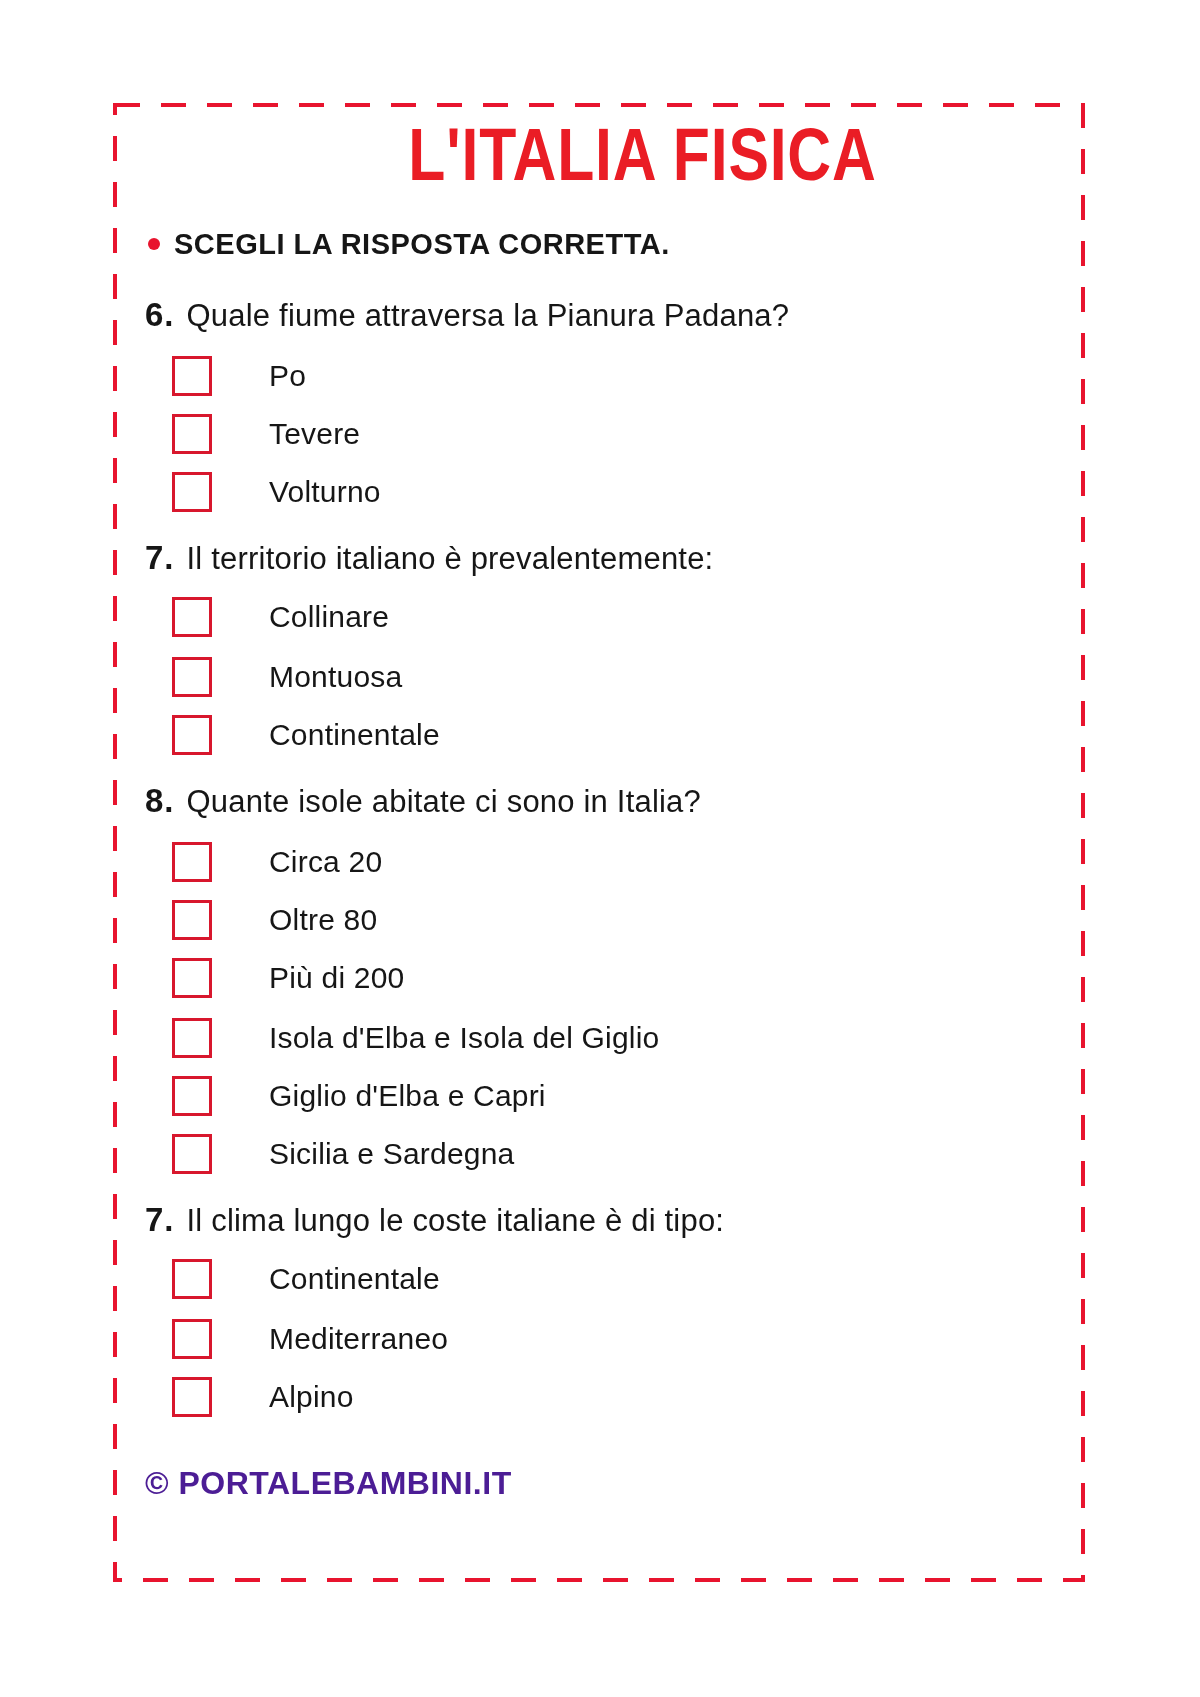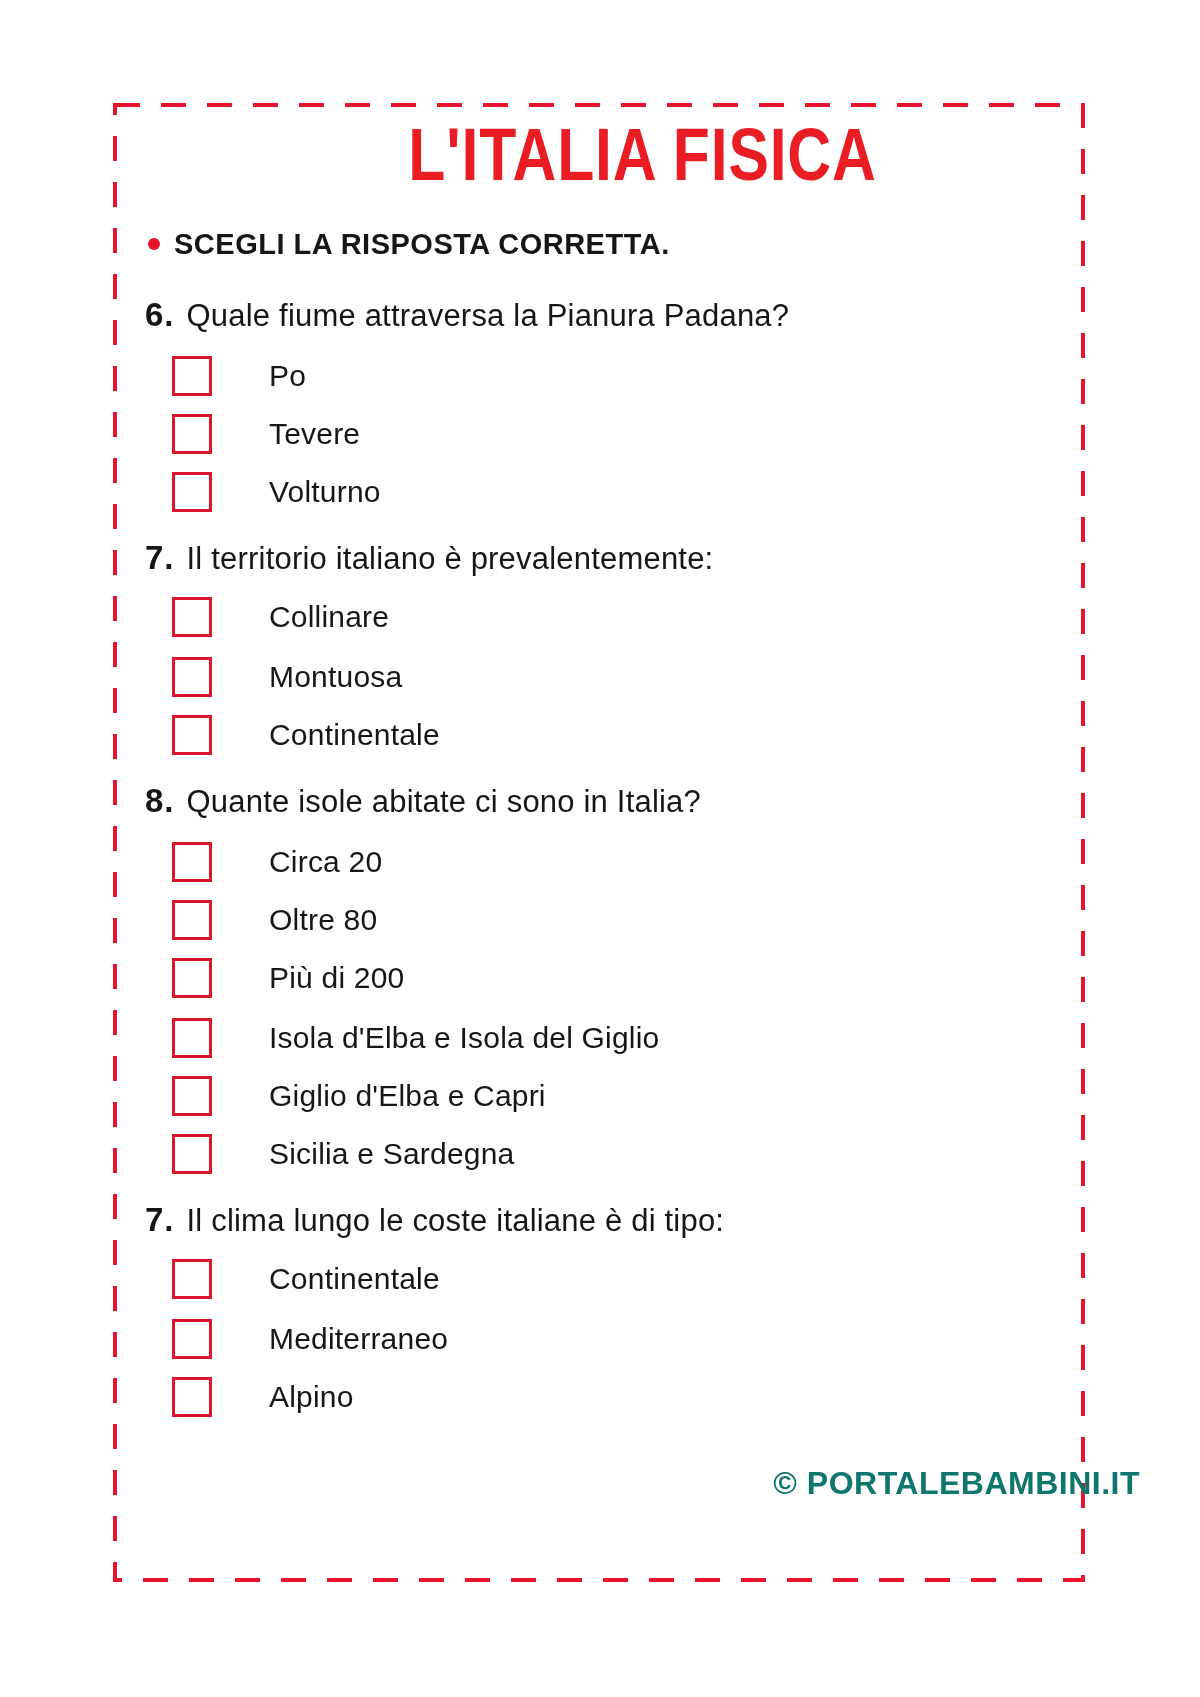--- a/index.html
+++ b/index.html
@@ -90,26 +90,26 @@
     cursor: pointer;
   }
   .opt-label {
     margin-left: 57px;
     font-size: 30px;
     line-height: 40px;
     letter-spacing: 0.2px;
   }
   .footer {
     margin-top: 46px;
-    text-align: right;
+    text-align: left;
     font-weight: 800;
     font-size: 32px;
     line-height: 40px;
     letter-spacing: 0.5px;
-    color: #0f766e;
+    color: #4c1d95;
   }
 </style>
 </head>
 <body>
 
 <div class="page">
 
   <svg class="border-svg" width="1200" height="1697" viewBox="0 0 1200 1697">
     <rect x="115" y="105" width="968" height="1475" fill="none" stroke="#e8142e" stroke-width="4" stroke-dasharray="25 21"></rect>
   </svg>

